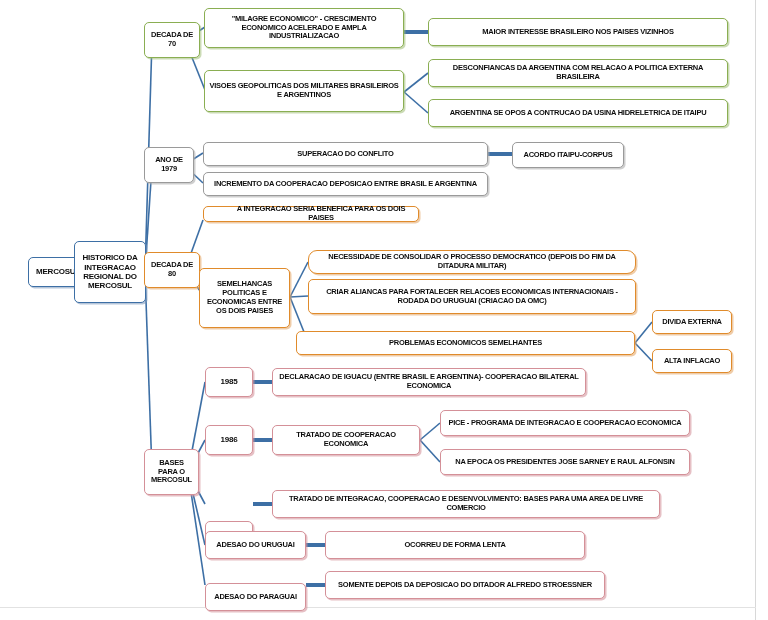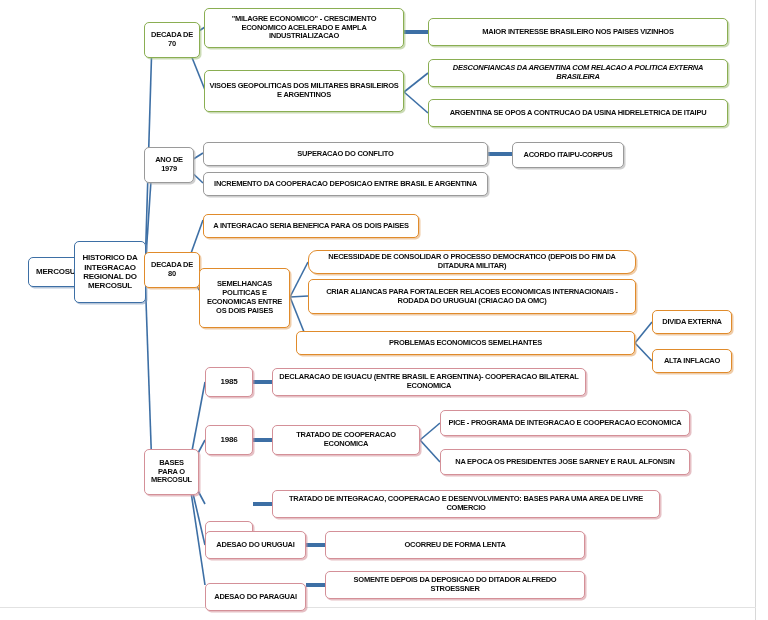--- a/index.html
+++ b/index.html
@@ -146,21 +146,21 @@
   </div>
 
   <div class="node c-green fs-75" style="left:428px; top:18px; width:300px; height:28px;">
     <span>MAIOR INTERESSE BRASILEIRO NOS PAISES VIZINHOS</span>
   </div>
 
   <div class="node c-green fs-75" style="left:204px; top:70px; width:200px; height:42px;">
     <span>VISOES GEOPOLITICAS DOS MILITARES BRASILEIROS E ARGENTINOS</span>
   </div>
 
-  <div class="node c-green fs-75" style="left:428px; top:59px; width:300px; height:28px;font-style:italic;">
+  <div class="node c-green fs-75" style="left:428px; top:59px; width:300px; height:28px;">
     <span>DESCONFIANCAS DA ARGENTINA COM RELACAO A POLITICA EXTERNA BRASILEIRA</span>
   </div>
 
   <div class="node c-green fs-75" style="left:428px; top:99px; width:300px; height:28px;">
     <span>ARGENTINA SE OPOS A CONTRUCAO DA USINA HIDRELETRICA DE ITAIPU</span>
   </div>
 
   <div class="node c-gray fs-75" style="left:144px; top:147px; width:50px; height:36px;">
     <span>ANO DE 1979</span>
   </div>
@@ -174,21 +174,21 @@
   </div>
 
   <div class="node c-gray fs-75" style="left:203px; top:172px; width:285px; height:24px;">
     <span>INCREMENTO DA COOPERACAO DEPOSICAO ENTRE BRASIL E ARGENTINA</span>
   </div>
 
   <div class="node c-orange fs-75" style="left:144px; top:252px; width:56px; height:36px;">
     <span>DECADA DE 80</span>
   </div>
 
-  <div class="node c-orange fs-75" style="left:203px; top:214px; width:216px; height:24px;">
+  <div class="node c-orange fs-75" style="left:203px; top:206px; width:216px; height:16px;padding-left:24px;">
     <span>A INTEGRACAO SERIA BENEFICA PARA OS DOIS PAISES</span>
   </div>
 
   <div class="node c-orange fs-75" style="left:199px; top:268px; width:91px; height:60px;">
     <span>SEMELHANCAS POLITICAS E ECONOMICAS ENTRE OS DOIS PAISES</span>
   </div>
 
   <div class="node c-orange fs-75" style="left:308px; top:250px; width:328px; height:24px;border-radius:9px;">
     <span>NECESSIDADE DE CONSOLIDAR O PROCESSO DEMOCRATICO (DEPOIS DO FIM DA DITADURA MILITAR)</span>
   </div>
@@ -250,17 +250,17 @@
   </div>
 
   <div class="node c-pink fs-75" style="left:325px; top:531px; width:260px; height:28px;">
     <span>OCORREU DE FORMA LENTA</span>
   </div>
 
   <div class="node c-pink fs-75" style="left:205px; top:571px; width:101px; height:28px;margin-top:12px;">
     <span>ADESAO DO PARAGUAI</span>
   </div>
 
-  <div class="node c-pink fs-75" style="left:325px; top:571px; width:260px; height:28px;">
+  <div class="node c-pink fs-75" style="left:325px; top:571px; width:280px; height:28px;">
     <span>SOMENTE DEPOIS DA DEPOSICAO DO DITADOR ALFREDO STROESSNER</span>
   </div>
 
 </div>
 
 </body></html>

